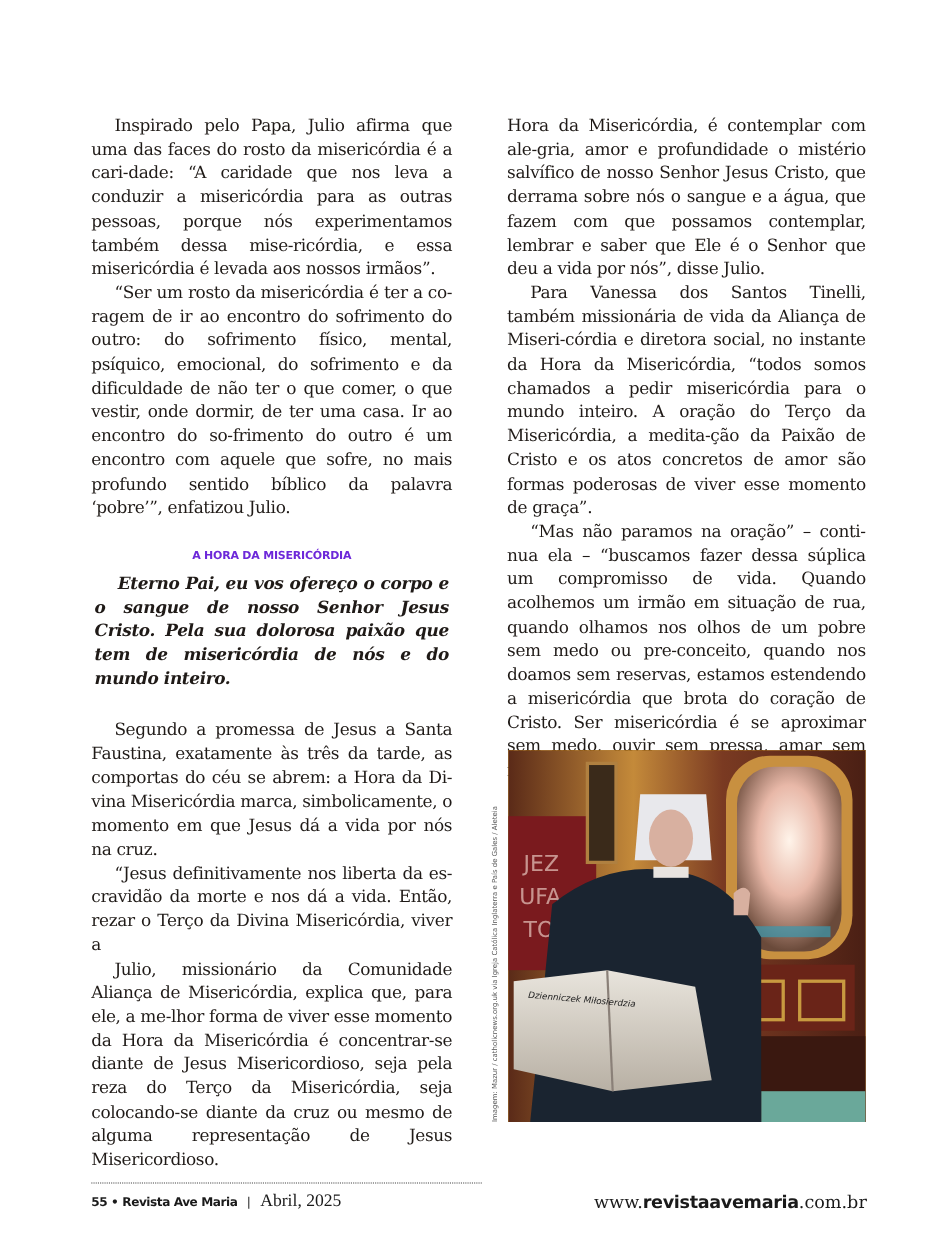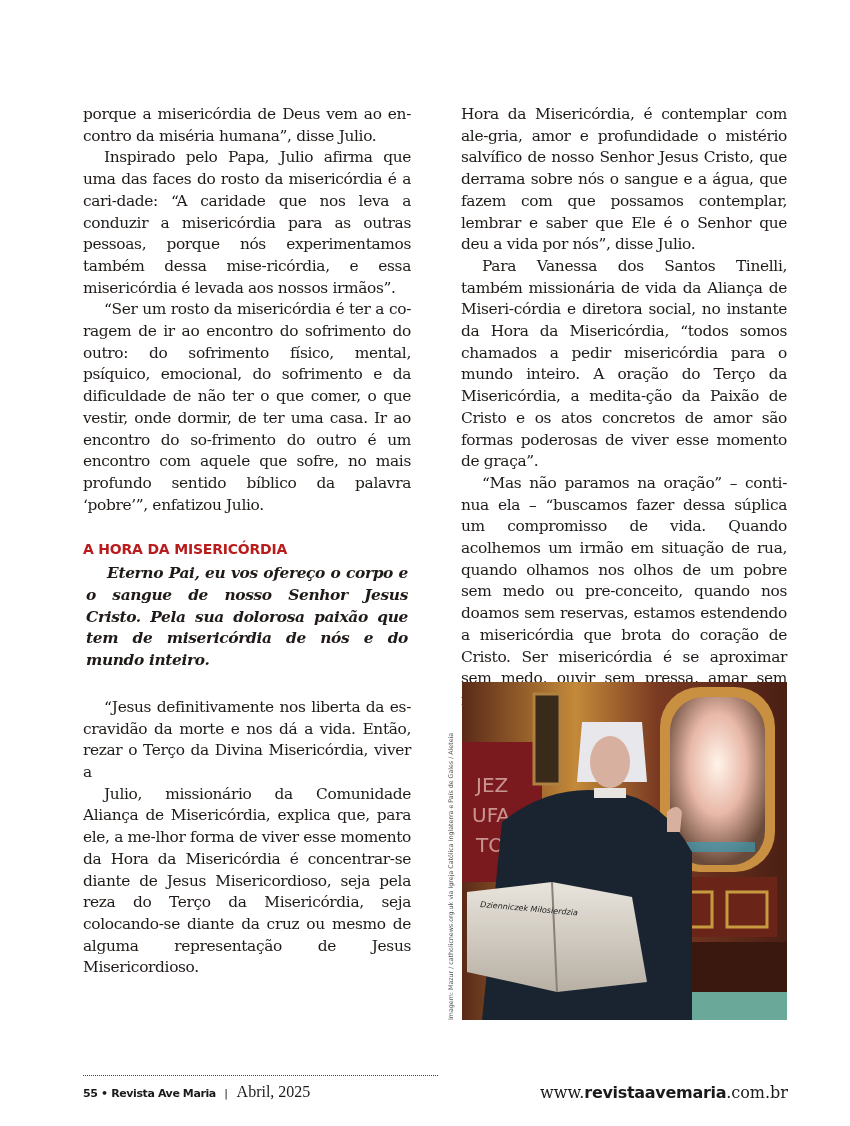--- a/index.html
+++ b/index.html
@@ -2,44 +2,44 @@
 <html><head>
 <meta charset="utf-8">
 <style>
   html, body { margin: 0; padding: 0; background: #ffffff; }
   body { width: 850px; height: 1126px; position: relative; overflow: hidden; color: #1f1a17; }
   .col { position: absolute; top: 104px; font-family: "DejaVu Serif", serif; font-size: 15.4px; line-height: 21.7px; text-align: justify; letter-spacing: -0.35px; }
   .col-left { left: 83px; width: 328px; }
   .col-right { left: 461px; width: 326px; }
   .p { margin: 0; text-indent: 21px; hyphens: manual; }
   .p.noindent { text-indent: 0; }
-  .heading { font-family: "DejaVu Sans", sans-serif; font-weight: bold; font-size: 14px; letter-spacing: -0.2px; margin: 22px 0 0 0; line-height: 22px; text-align: left; color: #b91c1c; }
+  .heading { font-family: "DejaVu Sans", sans-serif; font-weight: bold; font-size: 10px; letter-spacing: -0.2px; margin: 22px 0 0 0; line-height: 22px; text-align: center; color: #6d28d9; }
   .prayer { font-style: italic; font-weight: bold; margin: 3px; text-indent: 21px; }
   .gap { height: 22px; }
   .end-dot { display: inline-block; width: 10px; height: 10px; border-radius: 50%; background: #7a4a2a; margin-left: 2px; vertical-align: -1px; }
   .photo { position: absolute; left: 462px; top: 682px; width: 325px; height: 338px; overflow: hidden; background: #a16207; }
   .credit { position: absolute; left: 447px; top: 1020px; transform-origin: left top; transform: rotate(-90deg); font-family: "DejaVu Sans", sans-serif; font-size: 6.3px; color: #555; white-space: nowrap; width: 338px; }
   .rule { position: absolute; left: 83px; top: 1075px; width: 355px; border-top: 1px dotted #444; }
   .footer-left { position: absolute; left: 83px; top: 1083px; font-size: 11px; font-family: "DejaVu Sans", sans-serif; color: #1a1a1a; white-space: nowrap; }
   .footer-left .bold { font-weight: bold; letter-spacing: -0.4px; }
   .footer-left .sep { margin: 0 5px; }
   .footer-left .date { font-family: Liberation Serif, serif; font-size: 16px; }
   .footer-right { position: absolute; right: 62px; top: 1083px; font-size: 16px; font-family: "DejaVu Serif", serif; color: #1a1a1a; white-space: nowrap; }
   .footer-right .bold { font-family: "DejaVu Sans", sans-serif; font-weight: bold; letter-spacing: -0.3px; }
 </style>
 </head>
 <body>
 
 <div class="col col-left">
-  <p class="p noindent">porque a misericórdia de Deus vem ao en-contro da miséria humana”, disse Julio.</p>
   <p class="p">Inspirado pelo Papa, Julio afirma que uma das faces do rosto da misericórdia é a cari-dade: “A caridade que nos leva a conduzir a misericórdia para as outras pessoas, porque nós experimentamos também dessa mise-ricórdia, e essa misericórdia é levada aos nossos irmãos”.</p>
   <p class="p">“Ser um rosto da misericórdia é ter a co-ragem de ir ao encontro do sofrimento do outro: do sofrimento físico, mental, psíquico, emocional, do sofrimento e da dificuldade de não ter o que comer, o que vestir, onde dormir, de ter uma casa. Ir ao encontro do so-frimento do outro é um encontro com aquele que sofre, no mais profundo sentido bíblico da palavra ‘pobre’”, enfatizou Julio.</p>
   <h2 class="heading">A HORA DA MISERICÓRDIA</h2>
   <p class="prayer">Eterno Pai, eu vos ofereço o corpo e o sangue de nosso Senhor Jesus Cristo. Pela sua dolorosa paixão que tem de misericórdia de nós e do mundo inteiro.</p>
   <div class="gap"></div>
+  <p class="p">Segundo a promessa de Jesus a Santa Faustina, exatamente às três da tarde, as comportas do céu se abrem: a Hora da Di-vina Misericórdia marca, simbolicamente, o momento em que Jesus dá a vida por nós na cruz.</p>
   <p class="p">“Jesus definitivamente nos liberta da es-cravidão da morte e nos dá a vida. Então, rezar o Terço da Divina Misericórdia, viver a</p>
   <p class="p">Julio, missionário da Comunidade Aliança de Misericórdia, explica que, para ele, a me-lhor forma de viver esse momento da Hora da Misericórdia é concentrar-se diante de Jesus Misericordioso, seja pela reza do Terço da Misericórdia, seja colocando-se diante da cruz ou mesmo de alguma representação de Jesus Misericordioso.</p>
 </div>
 
 <div class="col col-right">
   <p class="p noindent">Hora da Misericórdia, é contemplar com ale-gria, amor e profundidade o mistério salvífico de nosso Senhor Jesus Cristo, que derrama sobre nós o sangue e a água, que fazem com que possamos contemplar, lembrar e saber que Ele é o Senhor que deu a vida por nós”, disse Julio.</p>
   <p class="p">Para Vanessa dos Santos Tinelli, também missionária de vida da Aliança de Miseri-córdia e diretora social, no instante da Hora da Misericórdia, “todos somos chamados a pedir misericórdia para o mundo inteiro. A oração do Terço da Misericórdia, a medita-ção da Paixão de Cristo e os atos concretos de amor são formas poderosas de viver esse momento de graça”.</p>
   <p class="p"><span>“Mas não paramos na oração” – conti-nua ela – “buscamos fazer dessa súplica um compromisso de vida. Quando acolhemos um irmão em situação de rua, quando olhamos nos olhos de um pobre sem medo ou pre-conceito, quando nos doamos sem reservas, estamos estendendo a misericórdia que brota do coração de Cristo. Ser misericórdia é se aproximar sem medo, ouvir sem pressa, amar sem medidas”.</span><span class="end-dot"></span></p>
 </div>
 

